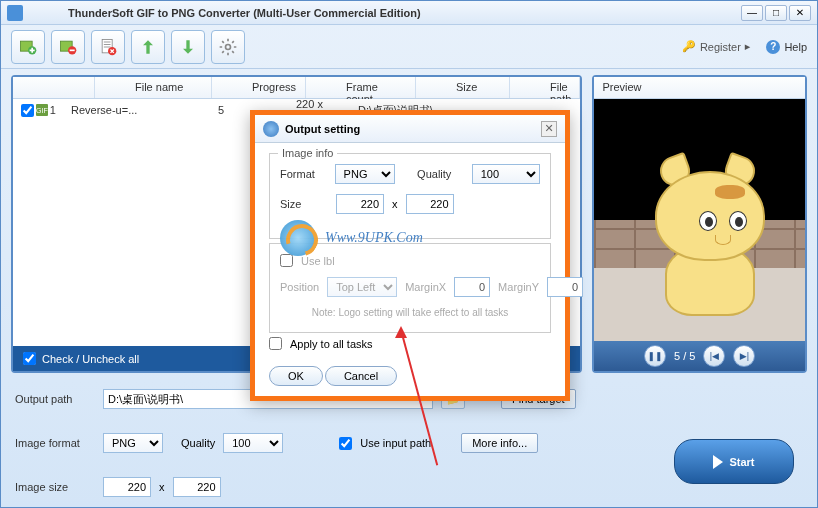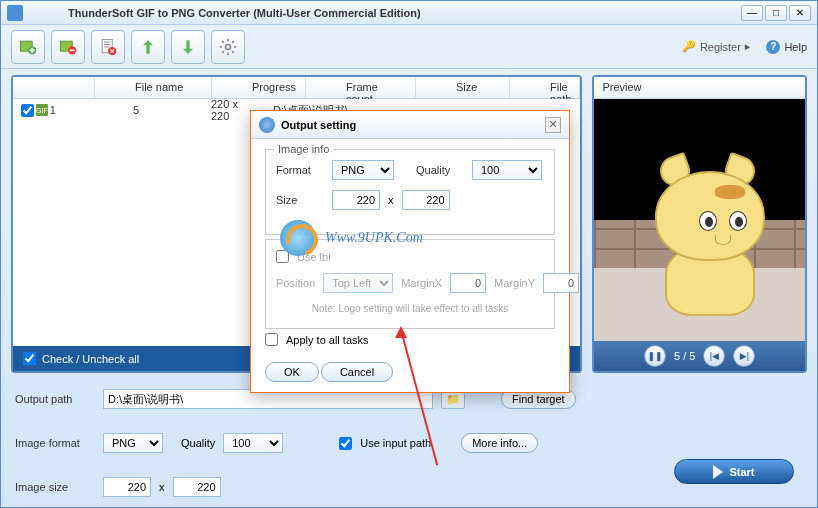--- a/index.html
+++ b/index.html
@@ -53,24 +53,24 @@
 .preview-ctrl { height: 30px; background: linear-gradient(#4a7db8,#2d5a94); display: flex; align-items: center; justify-content: center; gap: 8px; color: #fff; }
 .ctrl-btn { width: 22px; height: 22px; border-radius: 50%; background: linear-gradient(#fff,#d0e0f0); border: 1px solid #7aa0d0; display: flex; align-items: center; justify-content: center; cursor: pointer; color: #2d5a94; font-size: 9px; }
 .bottom-panel { padding: 10px 14px; display: flex; flex-direction: column; gap: 24px; }
 .row { display: flex; align-items: center; gap: 8px; }
 .label { width: 80px; color: #333; }
 .input { border: 1px solid #9abde0; background: #fff; padding: 2px 4px; height: 20px; }
 .select { border: 1px solid #9abde0; background: linear-gradient(#fff,#eef4fb); padding: 2px 4px; height: 20px; }
 .path-input { flex: 1; max-width: 330px; }
 .browse-btn { width: 24px; height: 20px; border: 1px solid #9abde0; background: linear-gradient(#fff,#e4eef9); border-radius: 2px; display: flex; align-items: center; justify-content: center; cursor: pointer; }
 .small-num { width: 48px; text-align: right; }
-.pill-btn { border: 1px solid #8aa8cc; background: linear-gradient(#fdfefe,#e0ecf8); border-radius: 10px; padding: 3px 10px; cursor: pointer; }
-.start-btn { position: absolute; right: 24px; bottom: 24px; width: 120px; height: 25px; border-radius: 19px; background: linear-gradient(#5aa0e8,#1e5a9e); color: #fff; font-size: 16px; font-weight: bold; display: flex; align-items: center; justify-content: center; gap: 6px; border: 1px solid #1a4a80; cursor: pointer; }
+.pill-btn { border: 1px solid #8aa8cc; background: linear-gradient(#fdfefe,#e0ecf8); border-radius: 2px; padding: 3px 10px; cursor: pointer; }
+.start-btn { position: absolute; right: 24px; bottom: 24px; width: 120px; height: 45px; border-radius: 19px; background: linear-gradient(#5aa0e8,#1e5a9e); color: #fff; font-size: 16px; font-weight: bold; display: flex; align-items: center; justify-content: center; gap: 6px; border: 1px solid #1a4a80; cursor: pointer; }
 .start-btn::before { content: ""; width: 0; height: 0; border-left: 10px solid #fff; border-top: 7px solid transparent; border-bottom: 7px solid transparent; }
-.dialog { position: absolute; left: 250px; top: 110px; width: 320px; background: #fff; border: 1px solid #f97316; box-shadow: 0 4px 16px rgba(0,0,0,0.3); z-index: 10; }
+.dialog { position: absolute; left: 250px; top: 110px; width: 320px; background: #fff; border: 5px solid #f97316; box-shadow: 0 4px 16px rgba(0,0,0,0.3); z-index: 10; }
 .dialog-title { height: 28px; background: linear-gradient(#fdfefe,#e8f0fa); border-bottom: 1px solid #c0d0e0; display: flex; align-items: center; padding: 0 8px; gap: 6px; }
 .dialog-icon { width: 16px; height: 16px; border-radius: 50%; background: radial-gradient(#8ac0f0,#3a7ac0); }
 .dialog-close { width: 16px; height: 16px; border: 1px solid #aaa; background: #f0f0f0; display: flex; align-items: center; justify-content: center; cursor: pointer; font-size: 11px; color: #666; }
 .dialog-body { padding: 10px 14px; }
 .fieldset { border: 1px solid #ccc; padding: 10px 10px 14px; margin-bottom: 4px; position: relative; }
 .fieldset-legend { position: absolute; top: -7px; left: 8px; background: #fff; padding: 0 4px; color: #555; }
 .dlg-row { display: flex; align-items: center; gap: 8px; margin-bottom: 10px; }
 .dlg-label { width: 48px; color: #333; }
 .dlg-label.disabled { color: #aaa; }
 .dlg-sel { width: 62px; }
@@ -164,20 +164,21 @@
         <div class="th th-size">Size</div>
         <div class="th th-path">File path</div>
       </div>
       <div class="table-body">
         <div class="table-row">
           <div class="td check-cell">
               <input type="checkbox" checked="" style="">
               <span class="gif-badge">GIF</span>
               <span>1</span>
             </div>
+          <div class="td th-name">Reverse-u=...</div>
           <div class="td th-prog"></div>
           <div class="td th-frame">5</div>
           <div class="td th-size">220 x 220</div>
           <div class="td th-path">D:\桌面\说明书\</div>
         </div>
       </div>
       <div class="check-all">
         <input type="checkbox" checked="" style="">
         <span>Check / Uncheck all</span>
       </div>

